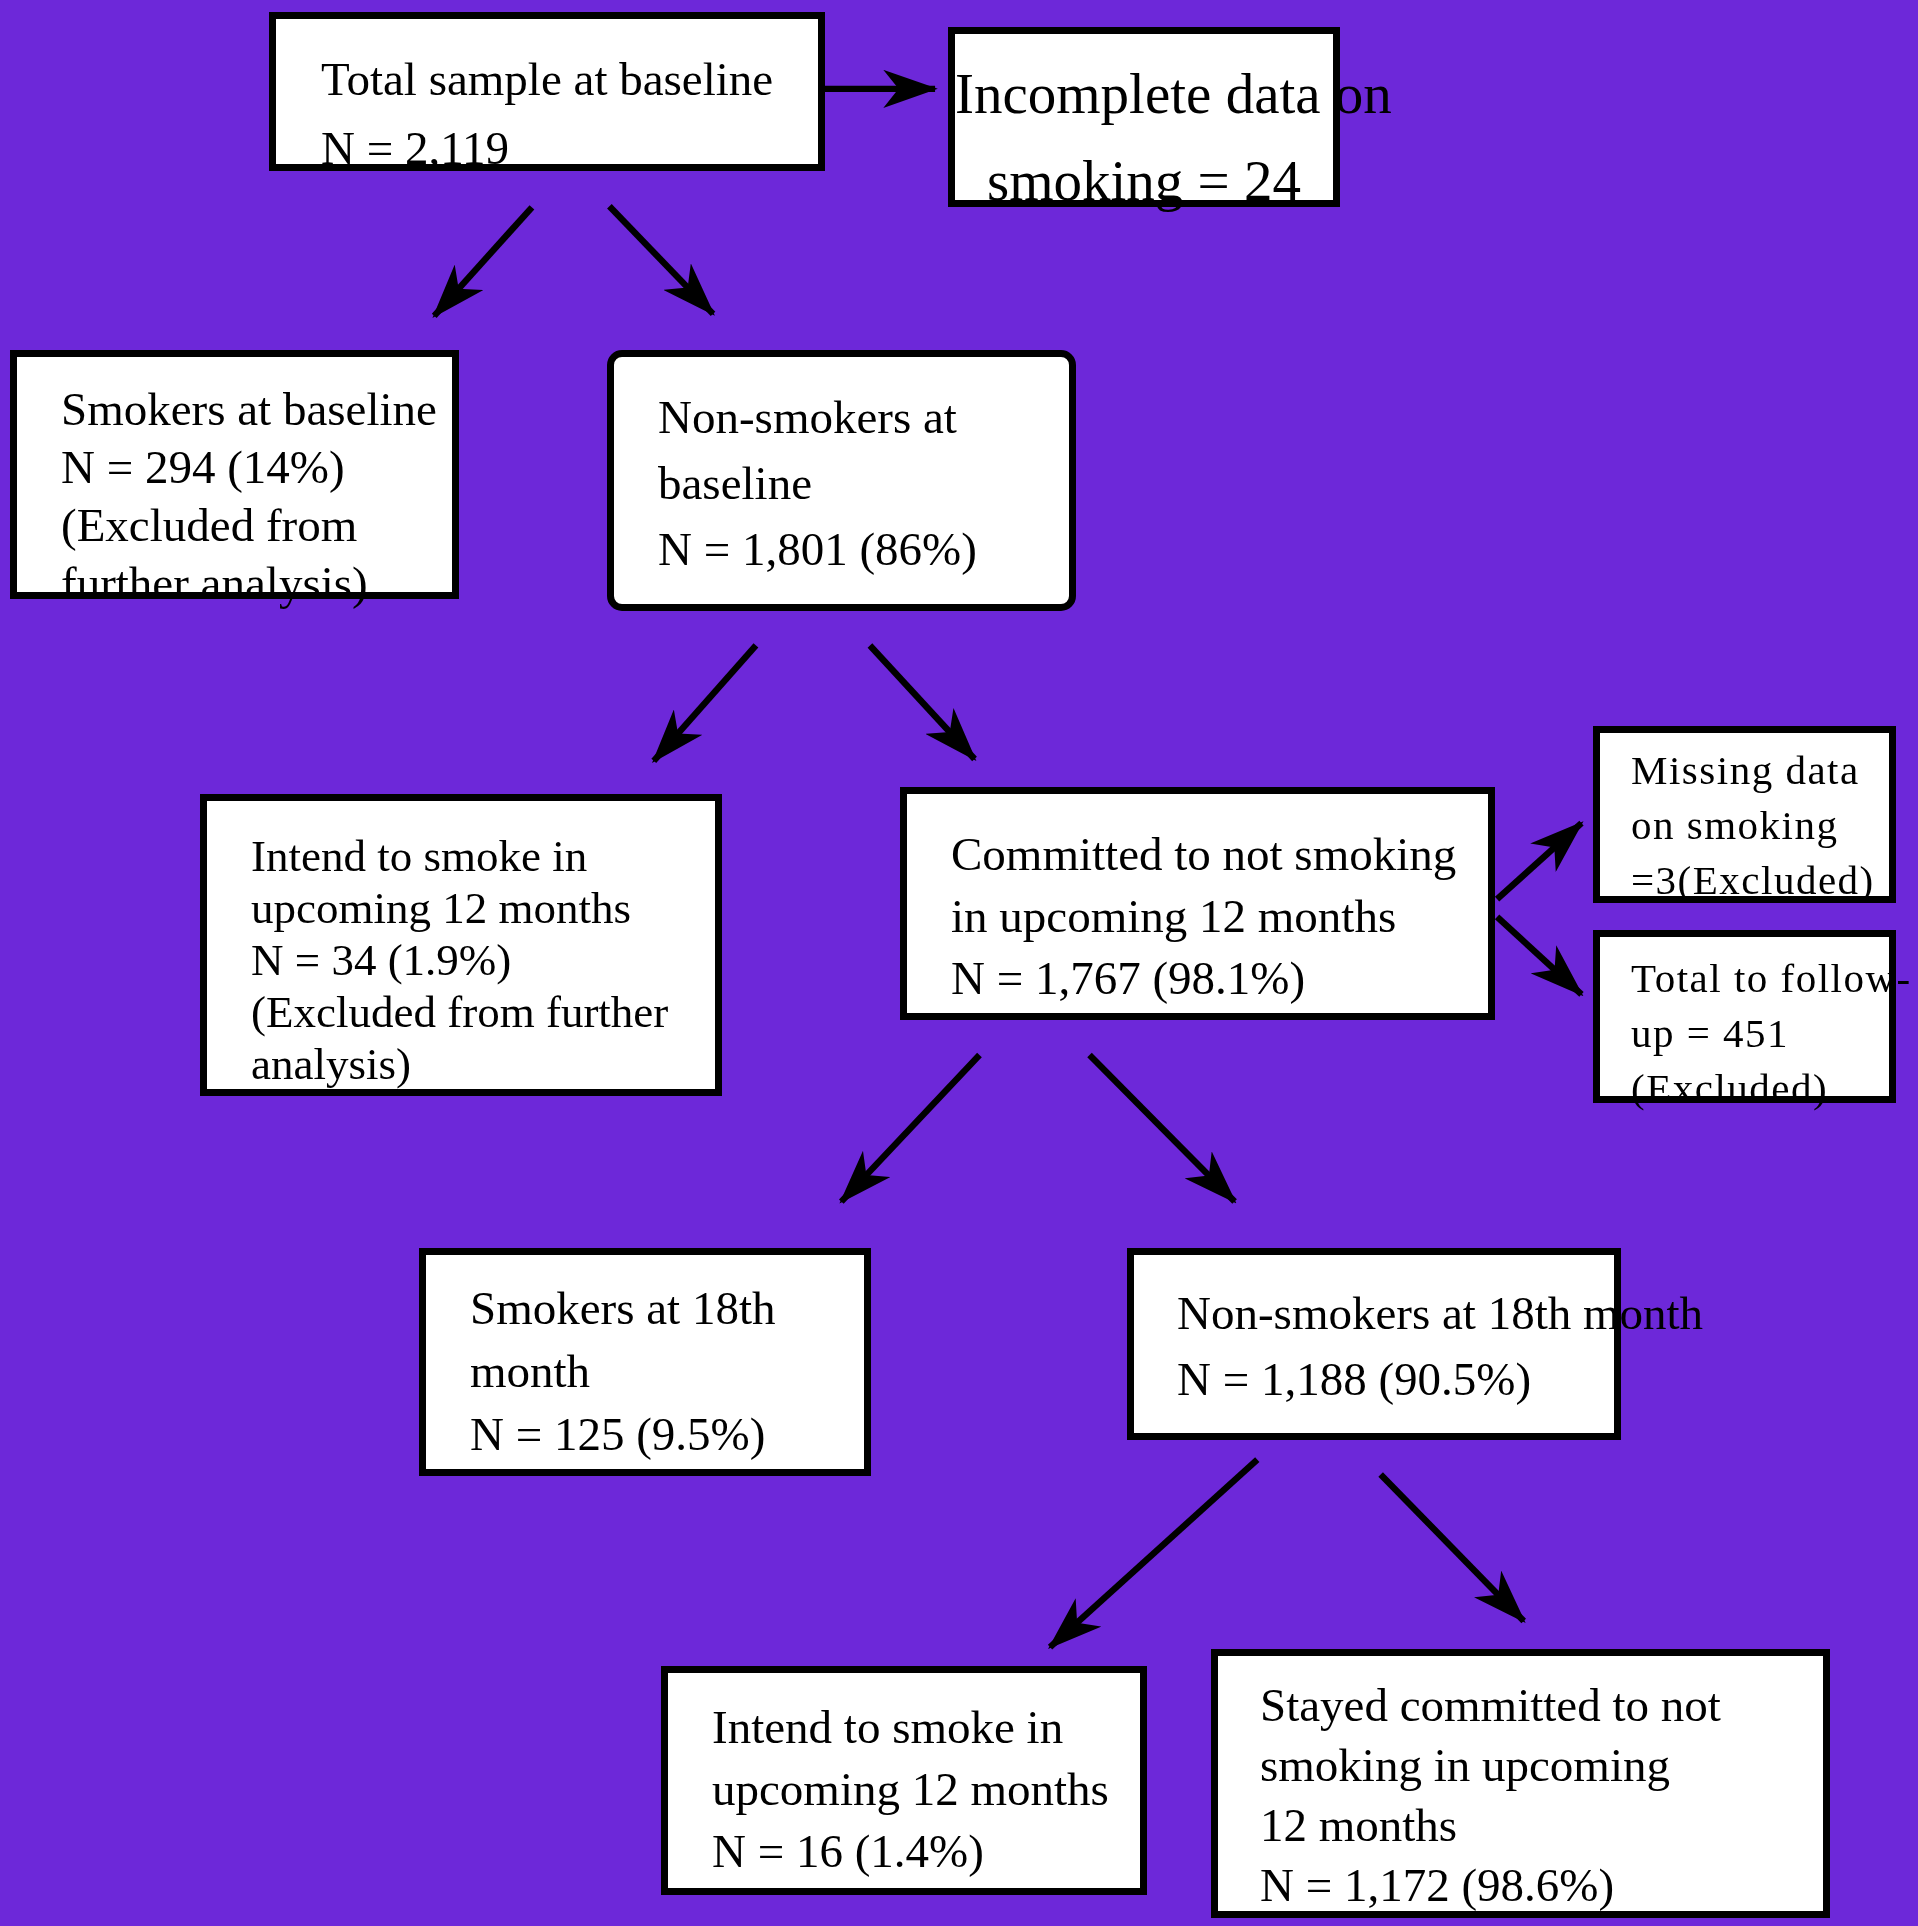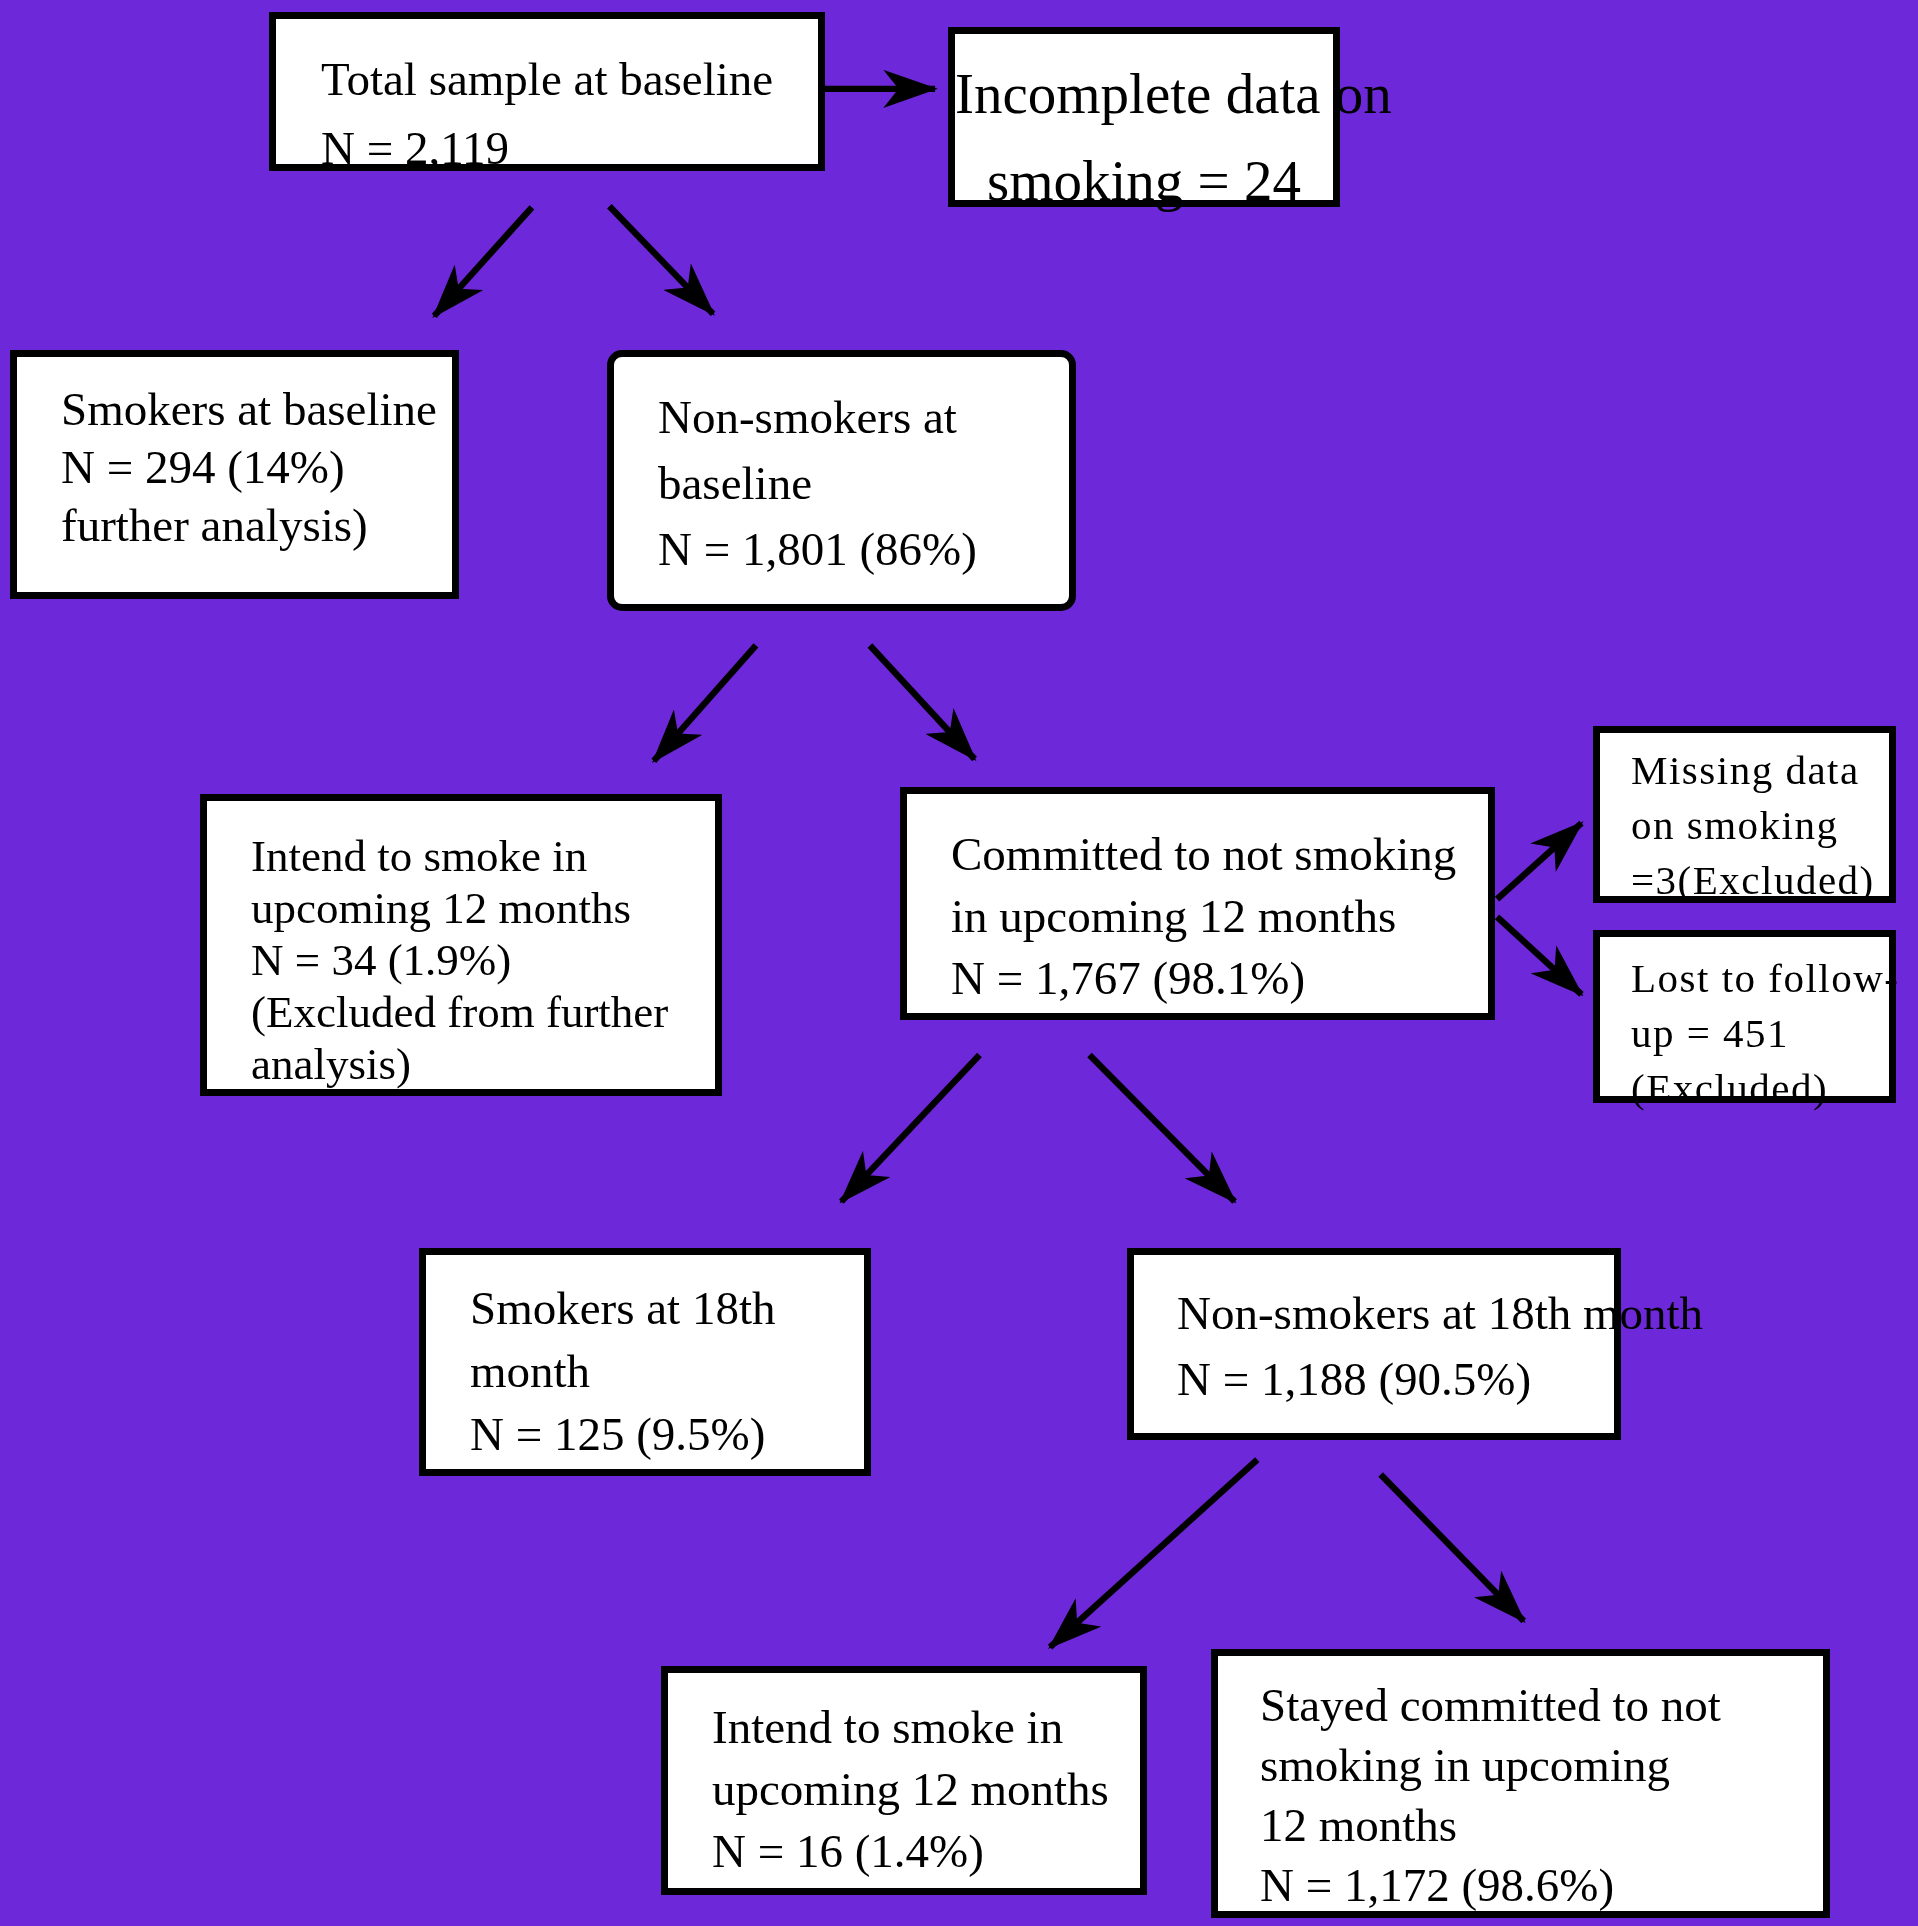--- a/index.html
+++ b/index.html
@@ -81,20 +81,21 @@
   </div>
 
   <div class="box" id="b-incomplete">
     <div class="line">Incomplete data on</div>
     <div class="line">smoking = 24</div>
   </div>
 
   <div class="box" id="b-smokers">
     <div class="line">Smokers at baseline</div>
     <div class="line">N = 294 (14%)</div>
+    <div class="line">(Excluded from</div>
     <div class="line">further analysis)</div>
   </div>
 
   <div class="box" id="b-nonsmokers">
     <div class="line">Non-smokers at</div>
     <div class="line">baseline</div>
     <div class="line">N = 1,801 (86%)</div>
   </div>
 
   <div class="box" id="b-intend34">
@@ -111,21 +112,21 @@
     <div class="line">N = 1,767 (98.1%)</div>
   </div>
 
   <div class="box" id="b-missing">
     <div class="line">Missing data</div>
     <div class="line">on smoking</div>
     <div class="line">=3(Excluded)</div>
   </div>
 
   <div class="box" id="b-lost">
-    <div class="line">Lost to follow-</div>
+    <div class="line">Total to follow-</div>
     <div class="line">up = 451</div>
     <div class="line">(Excluded)</div>
   </div>
 
   <div class="box" id="b-smokers18">
     <div class="line">Smokers at 18th</div>
     <div class="line">month</div>
     <div class="line">N = 125 (9.5%)</div>
   </div>
 

